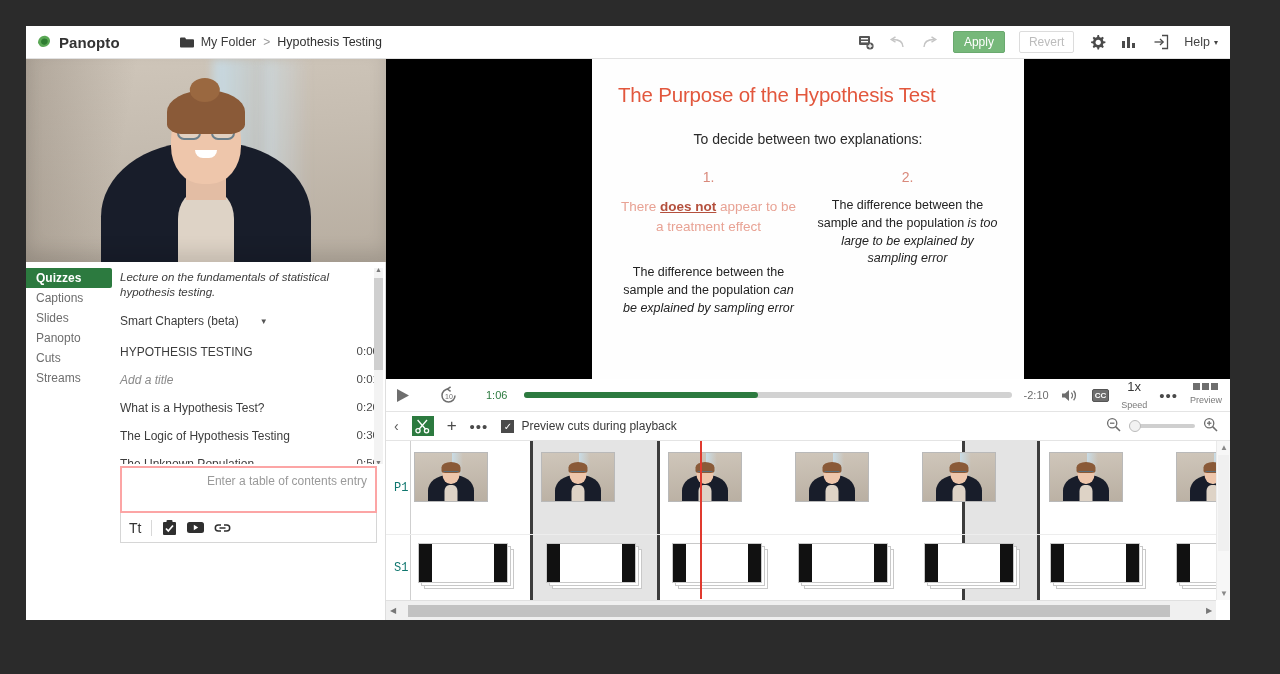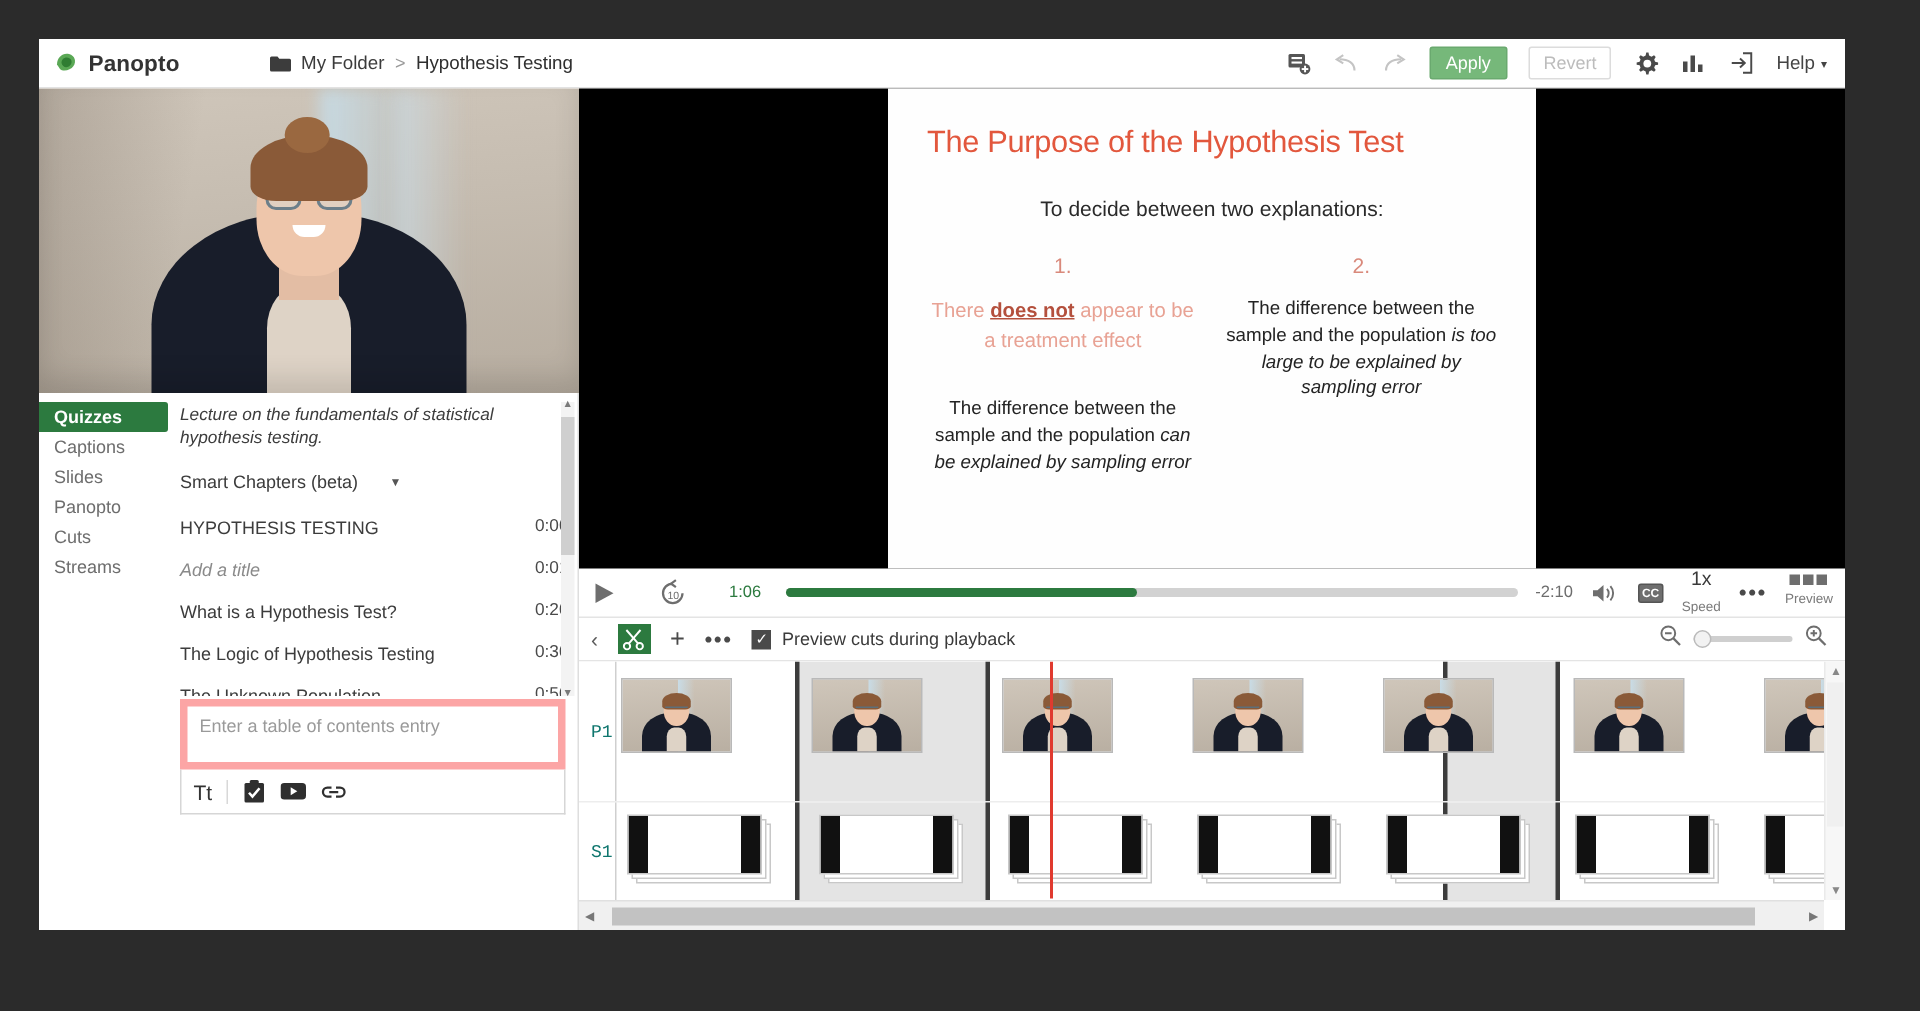--- a/index.html
+++ b/index.html
@@ -109,22 +109,22 @@
   .caret { font-size: 8px; color: #555; }
   .crow { display: flex; justify-content: space-between; font-size: 12px; color: #3c3c3c; padding: 7px 0; }
   .crow .t { flex: 1; padding-right: 8px; }
   .crow.placeholder .t { font-style: italic; color: #8a8a8a; }
   .crow .time { color: #4a4a4a; font-size: 11.5px; }
 
   .vscroll { position: absolute; right: 2px; top: 6px; width: 9px; height: 196px; background: #f3f3f3; }
   .vscroll .thumb { position: absolute; left: 0; top: 10px; width: 9px; height: 92px; background: #cfcfcf; }
   .vscroll .ar { position: absolute; left: 1px; font-size: 7px; color: #7a7a7a; }
 
-  .entrybox { margin: 2px 8px 0 8px; border: 5px solid #fca5a5; height: 47px; padding: 6px 8px;
-    font-size: 12px; color: #9a9a9a; }
+  .entrybox { margin: 2px 8px 0 8px; border: 2px solid #fca5a5; height: 47px; padding: 6px 8px;
+    font-size: 12px; color: #9a9a9a; text-align: right; }
   .entrytools { margin: 0 8px; border: 1px solid #d6d6d6; border-top: none; height: 30px;
     display: flex; align-items: center; gap: 10px; padding: 0 8px; }
   .etool { color: #333; display: flex; align-items: center; }
   .edivider { width: 1px; height: 16px; background: #d8d8d8; }
 
   
   .rightcol { flex: 1; display: flex; flex-direction: column; background: #fff; }
   .stage { height: 320px; background: #000; position: relative; display: flex; justify-content: center; }
   .slide { width: 432px; height: 100%; background: #fefefe; padding: 24px 26px 0 26px; }
   .slide h1 { font-size: 20.5px; font-weight: normal; color: #e2573d; margin-bottom: 24px; letter-spacing: -.2px; }

